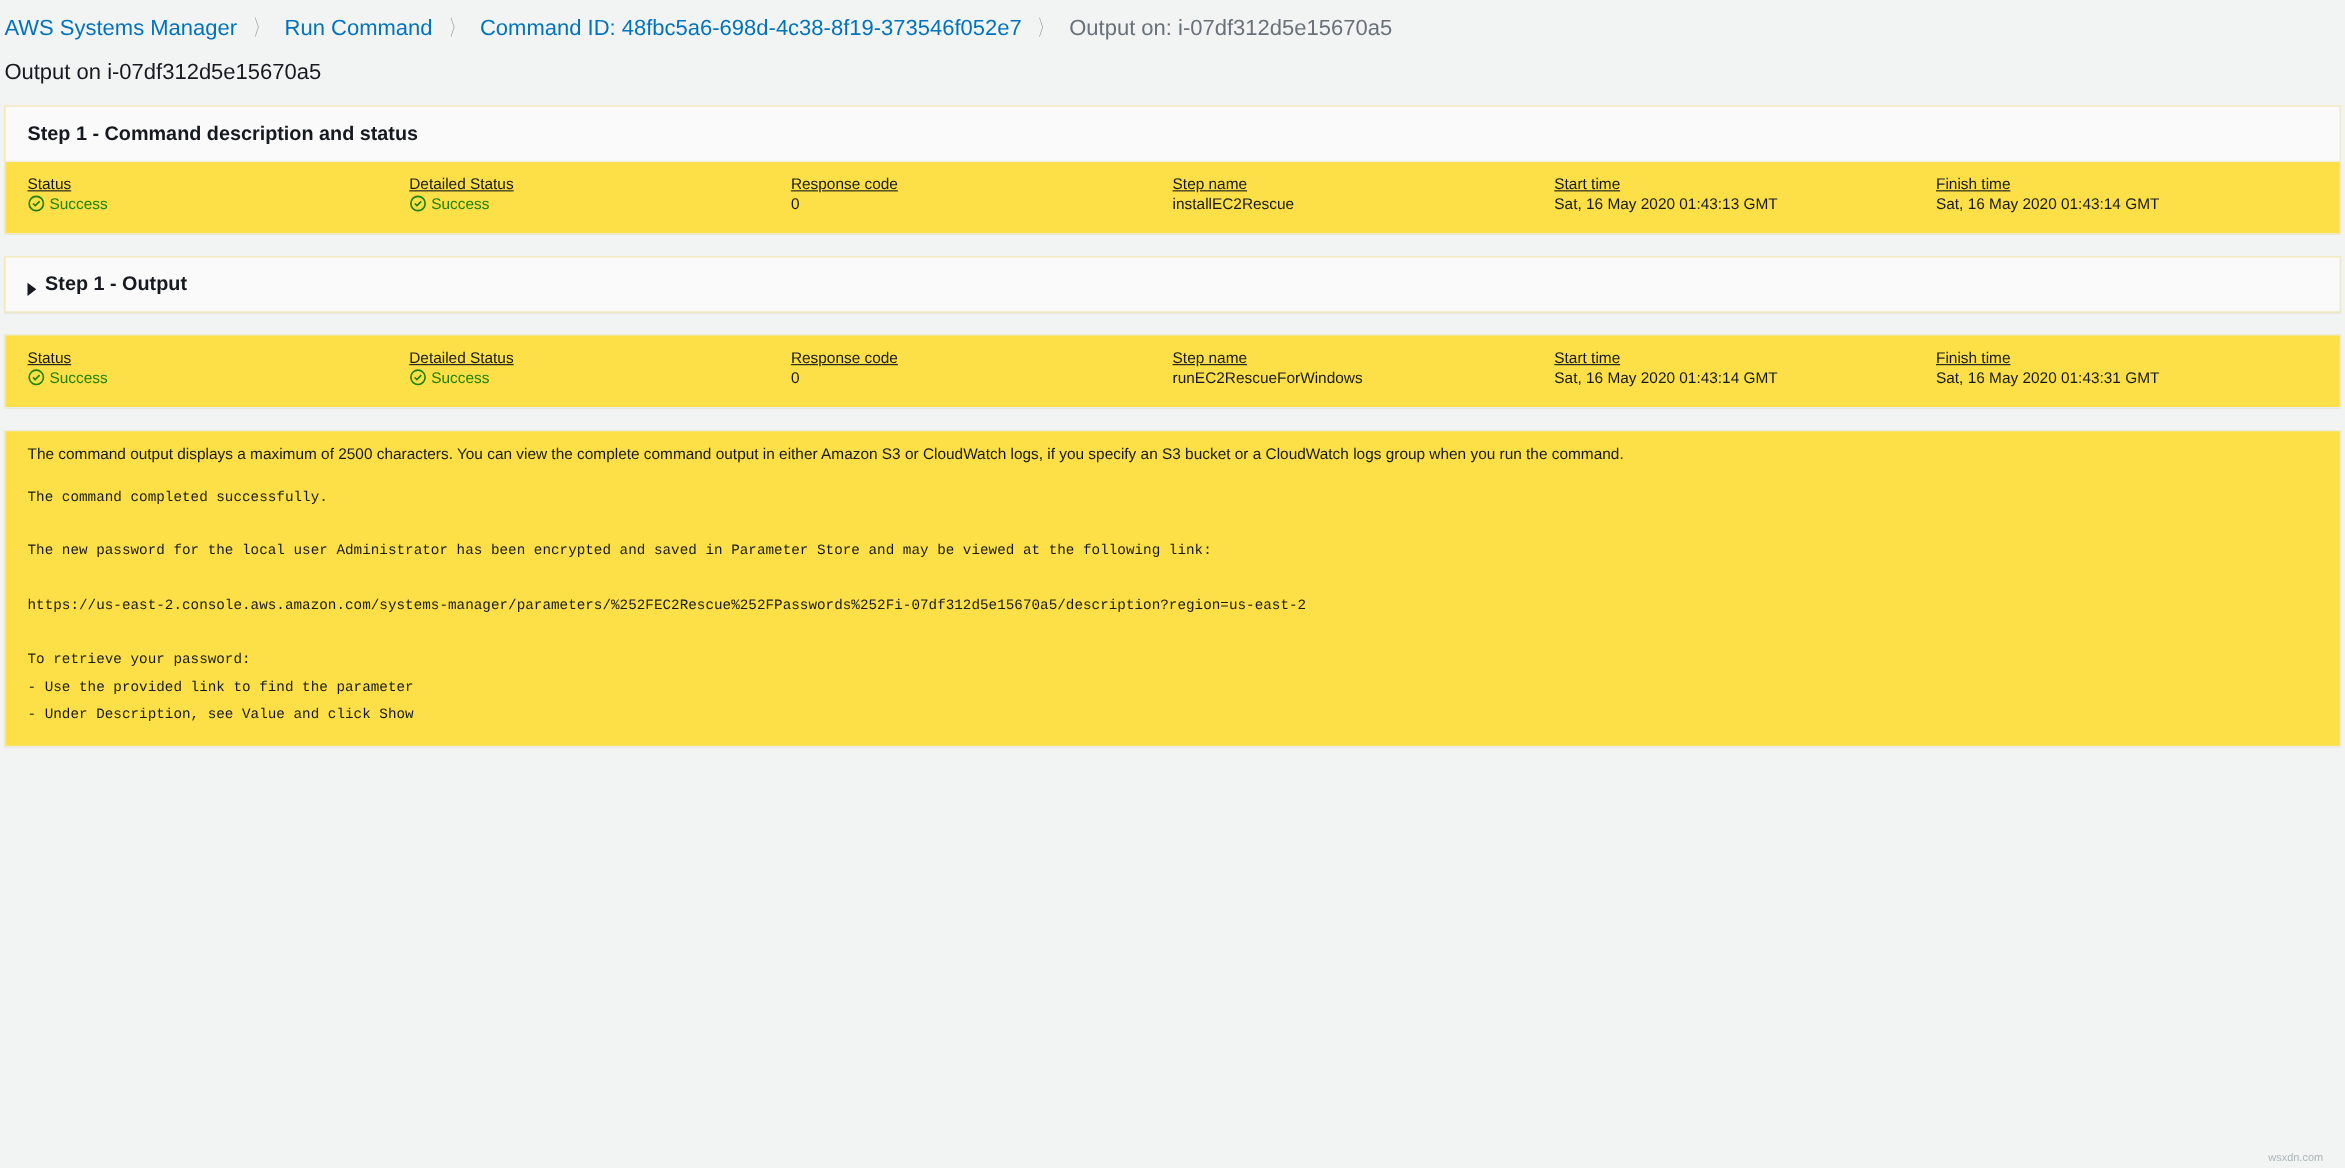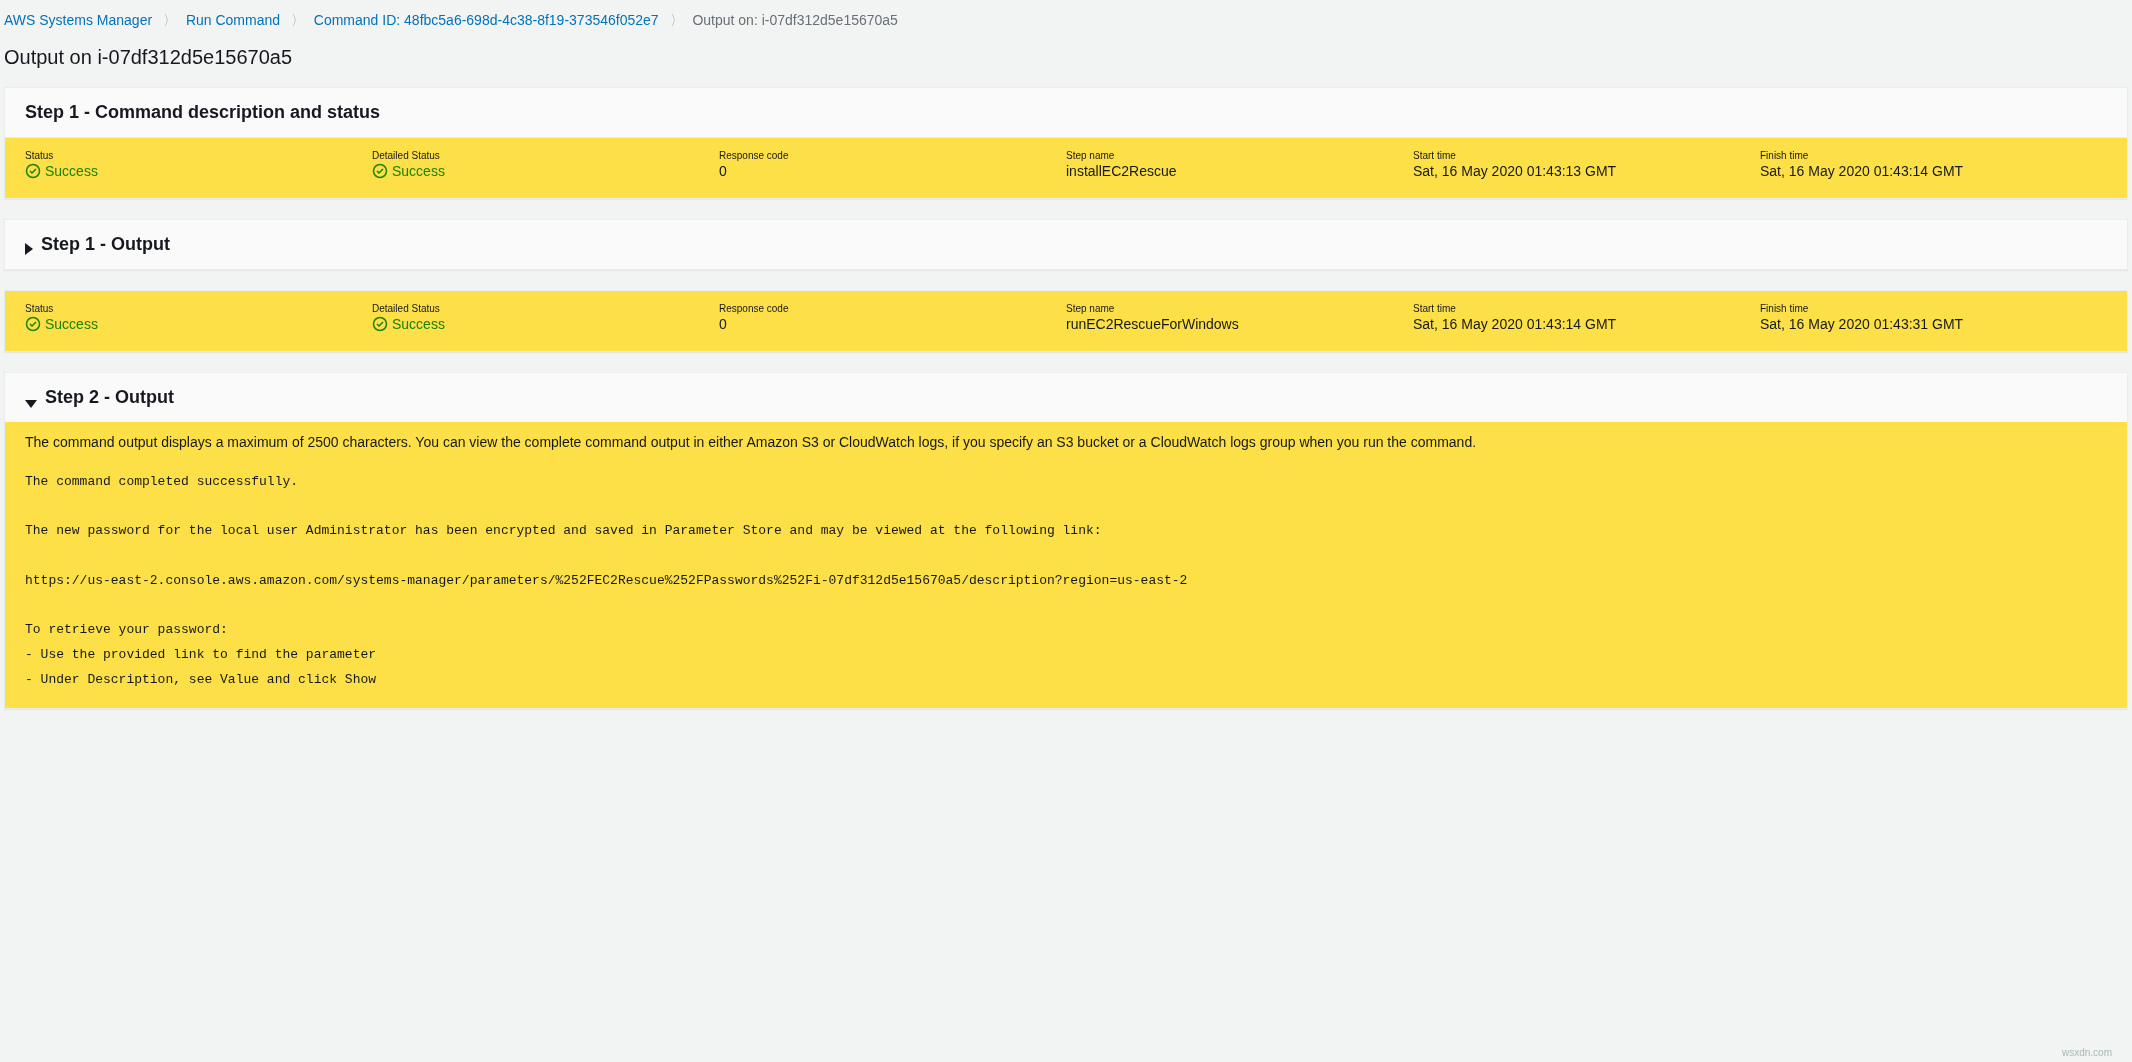--- a/index.html
+++ b/index.html
@@ -8,21 +8,21 @@
       padding: 0;
     }
     body {
       font-family: "Amazon Ember", "Helvetica Neue", Helvetica, Arial, sans-serif;
       background-color: #f2f3f3;
       color: #16191f;
       font-size: 14px;
     }
     .breadcrumb {
       padding: 12px 20px 8px 4px;
-      font-size: 14px;
+      font-size: 20px;
     }
     .breadcrumb a {
       color: #0073bb;
       text-decoration: none;
     }
     .breadcrumb .sep {
       color: #879196;
       margin: 0 6px;
       display: inline-block;
       transform: scaleX(0.7);
@@ -57,23 +57,24 @@
       display: flex;
       flex-wrap: wrap;
       gap: 0;
     }
     .field {
       flex: 1 1 0;
       min-width: 160px;
       padding-right: 20px;
     }
     .field-label {
-      font-size: 10px;
+      font-size: 14px;
       color: #16191f;
       margin-bottom: 2px;
+      text-decoration: underline;
     }
     .field-value {
       font-size: 14px;
       color: #16191f;
     }
     .status-success {
       color: #1d8102;
       display: inline-flex;
       align-items: center;
       gap: 4px;
@@ -232,24 +233,20 @@
       </div>
       <div class="field">
         <div class="field-label">Finish time</div>
         <div class="field-value">Sat, 16 May 2020 01:43:31 GMT</div>
       </div>
     </div>
   </div>
 </section>
 
 <section class="panel">
-  <div class="collapsible-header">
-    <span class="caret caret-down"></span>
-    <span>Step 2 - Output</span>
-  </div>
   <div class="panel-body">
     <p class="output-desc">The command output displays a maximum of 2500 characters. You can view the complete command output in either Amazon S3 or CloudWatch logs, if you specify an S3 bucket or a CloudWatch logs group when you run the command.</p>
     <pre class="output">The command completed successfully.
 
 The new password for the local user Administrator has been encrypted and saved in Parameter Store and may be viewed at the following link:
 
 https://us-east-2.console.aws.amazon.com/systems-manager/parameters/%252FEC2Rescue%252FPasswords%252Fi-07df312d5e15670a5/description?region=us-east-2
 
 To retrieve your password:
 - Use the provided link to find the parameter

